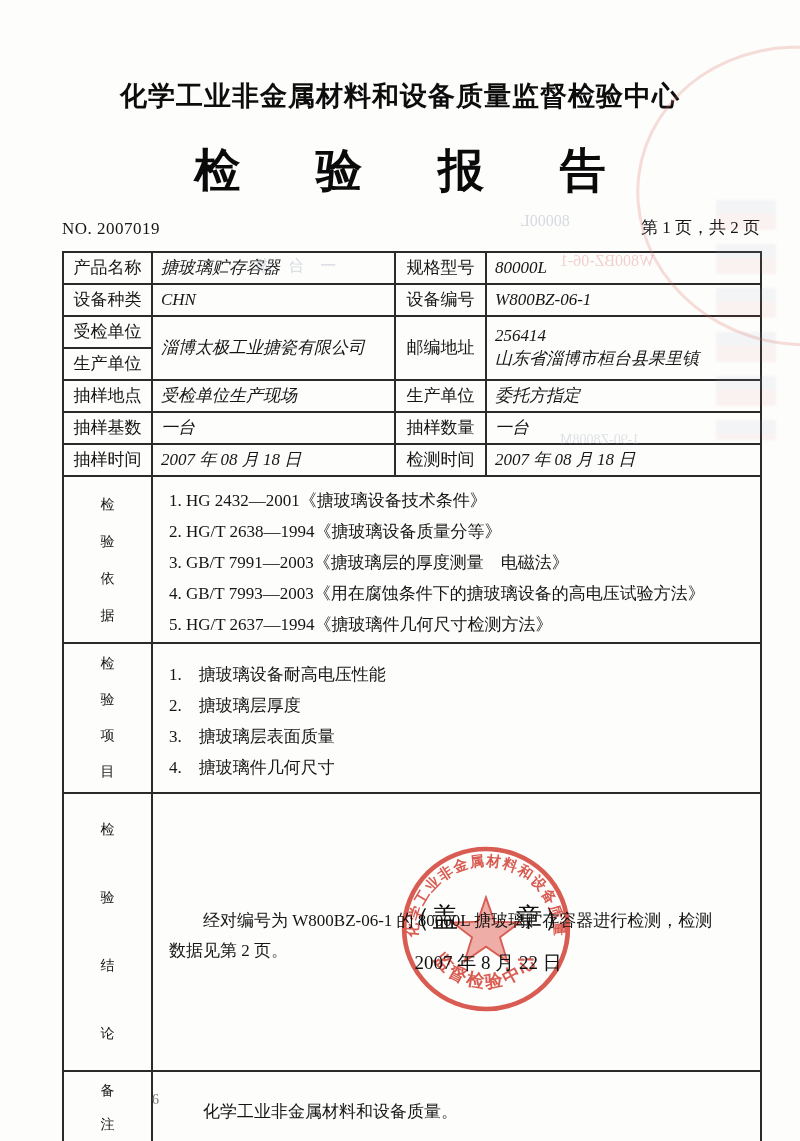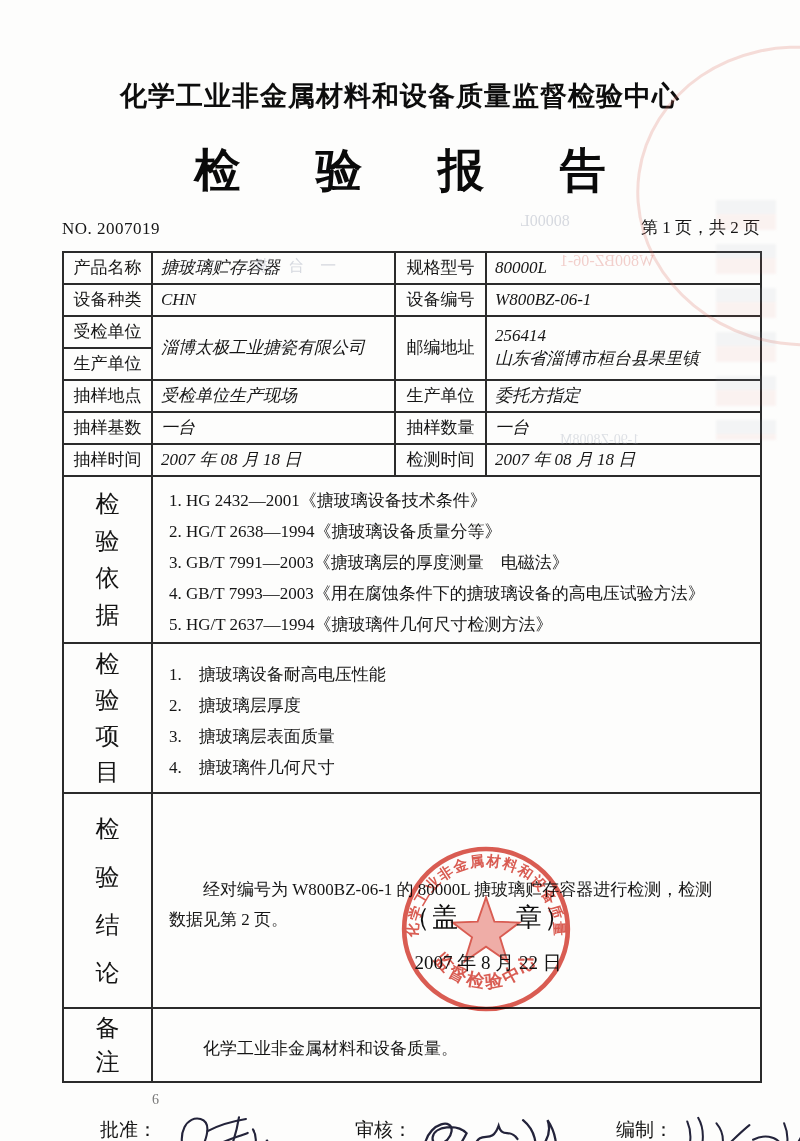--- a/index.html
+++ b/index.html
@@ -37,24 +37,24 @@
   table.report col.c3 { width:91px; }
   table.report col.c4 { width:275px; }
   table.report td {
     border:2px solid #2b2b2b; vertical-align:middle; padding:2px 8px;
     line-height:1.35;
   }
   td.lbl { text-align:center; padding:2px 4px; }
   td.val { text-align:left; padding-left:12px;font-style:italic; }
   tr.h32 { height:32px; }
   td.sec-label { text-align:center; }
-  .vlabel { width:1.3em; margin:0 auto; text-align:center; font-size:24px; }
+  .vlabel { width:1.3em; margin:0 auto; text-align:center; font-size:14px; }
   .vl-basis   { line-height:37px; }
   .vl-project { line-height:36px; }
-  .vl-concl   { line-height:48px; }
+  .vl-concl   { line-height:68px; }
   .vl-remark  { line-height:34px; }
   td.sec-basis   { height:166px; }
   td.sec-project { height:120px;margin-left:12px; }
   td.sec-concl   { height:215px; position:relative; }
   td.sec-remark  { height:73px;  vertical-align:top; }
   .list { padding:6px 6px 0 8px; }
   .list div { line-height:31px; white-space:nowrap; }
   .concl-text { padding:8px 26px 0 8px; text-indent:2em; line-height:30px; }
   .remark-text { padding:8px 10px 0 8px; text-indent:2em; line-height:30px; }
   

